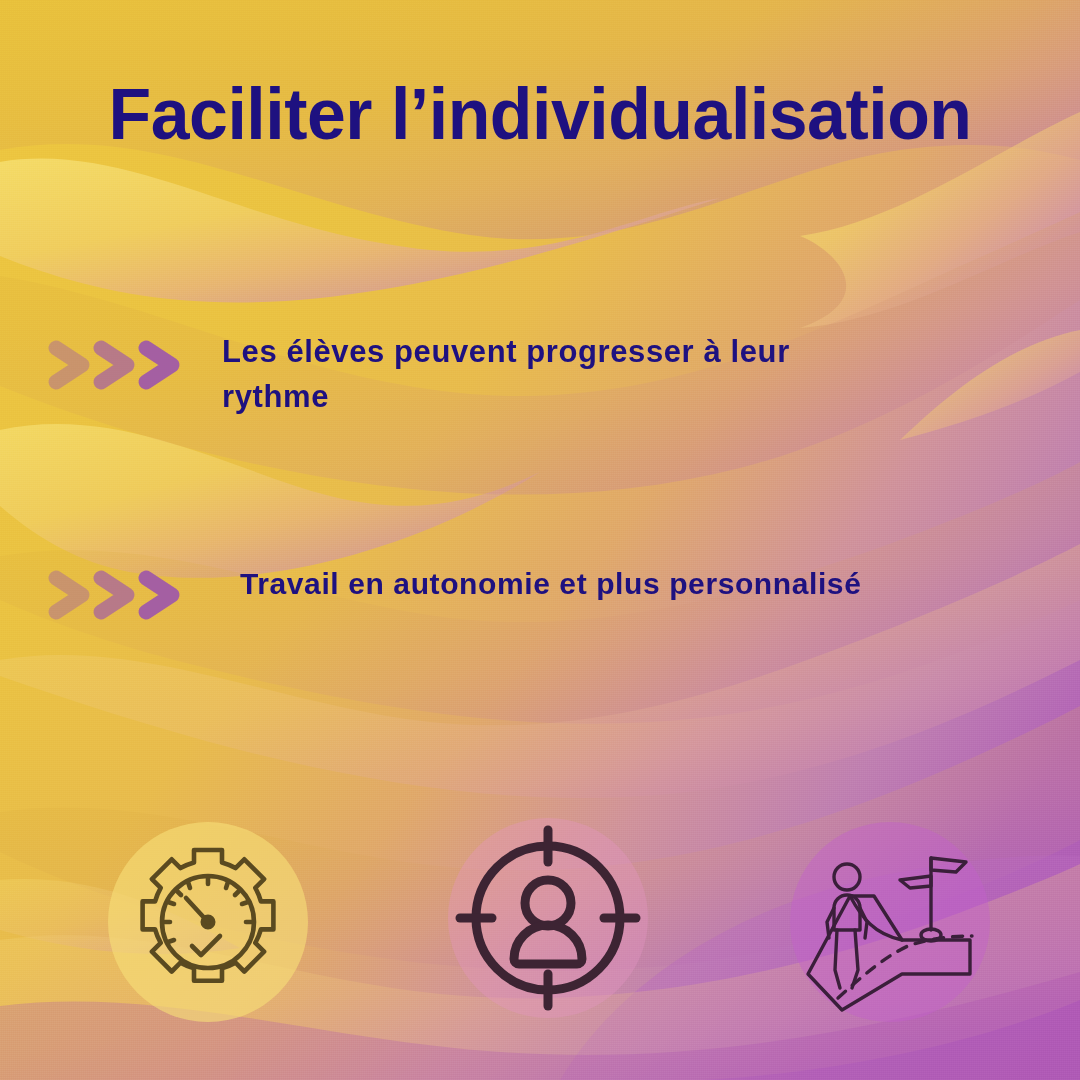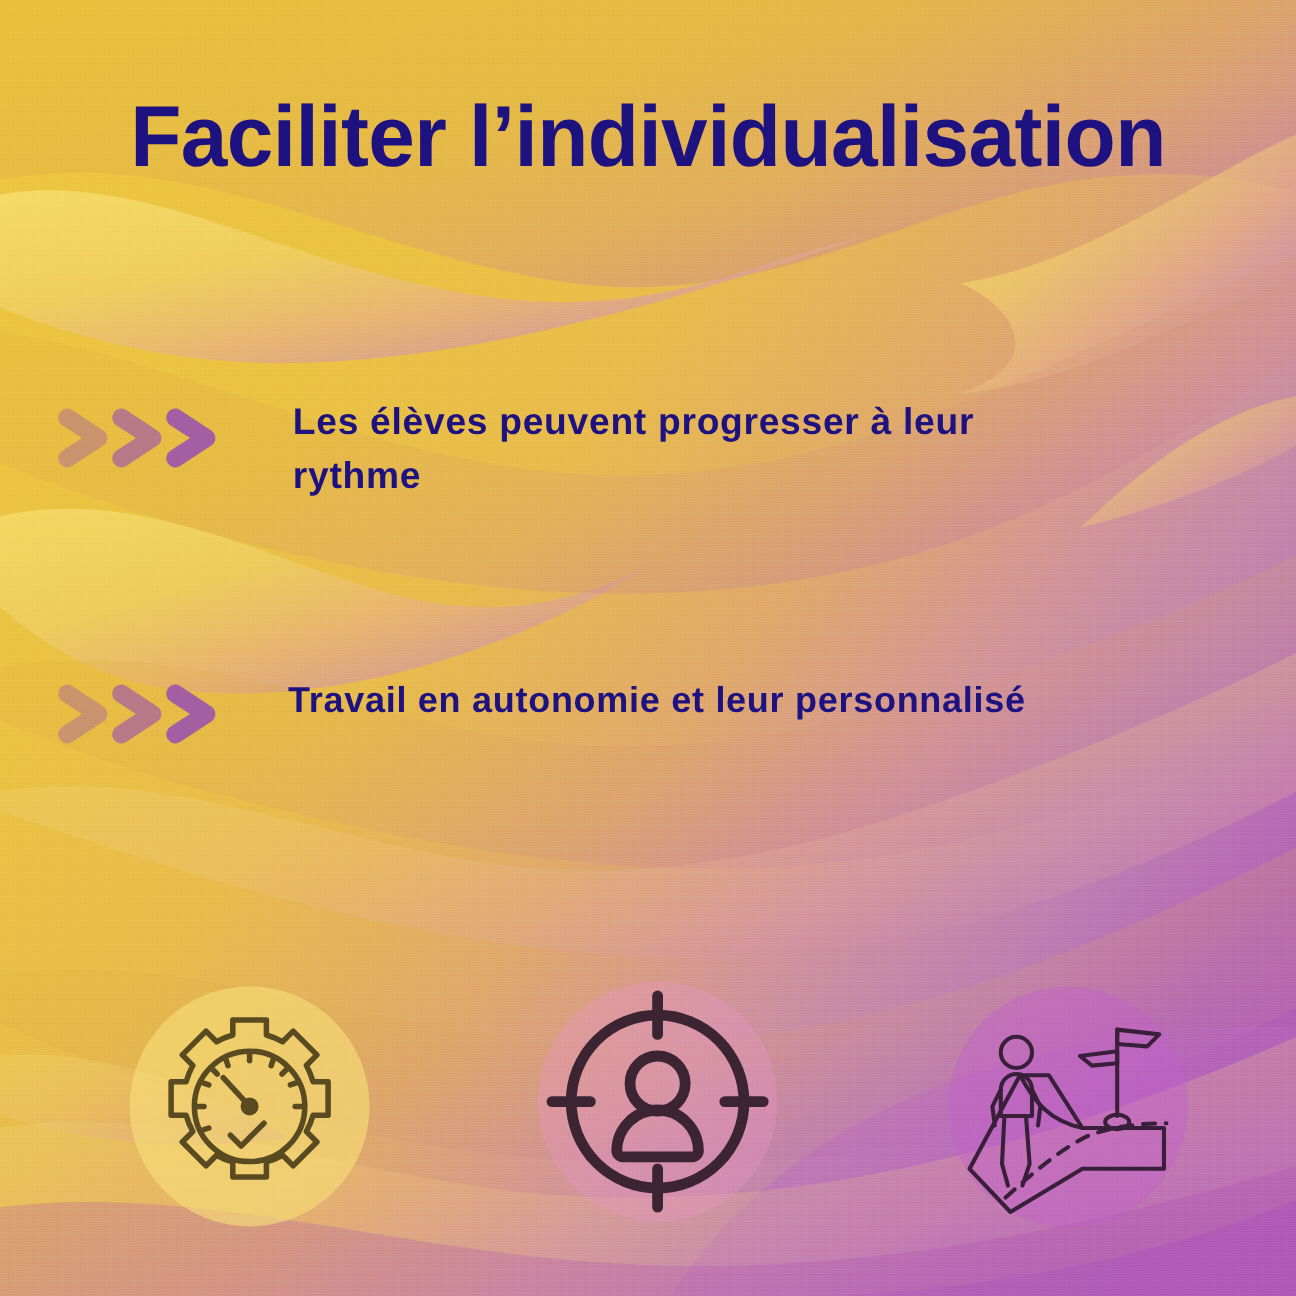--- a/index.html
+++ b/index.html
@@ -82,21 +82,21 @@
   }
   .bullet-2 .chevrons { margin-top: 2px; }
 
   .bullet-text {
     color: #1e1180;
     font-weight: 700;
     font-size: 31px;
     line-height: 1.45;
     letter-spacing: 0.6px;
   }
-  .bullet-1 .bullet-text { margin-left: 50px; max-width: 660px; }
+  .bullet-1 .bullet-text { margin-left: 28px; max-width: 660px; }
   .bullet-2 .bullet-text { margin-left: 46px; font-size: 30px; white-space: nowrap; }
 
   
   .icon-row {
     position: absolute;
     left: 0;
     top: 810px;
     width: 1080px;
     height: 230px;
   }
@@ -194,21 +194,21 @@
   <div class="bullet bullet-2">
     <div class="chevrons">
       <svg viewBox="0 0 150 62" xmlns="http://www.w3.org/2000/svg" width="150" height="62">
         <g fill="none" stroke="#a05aa8" stroke-width="15" stroke-linecap="round" stroke-linejoin="round">
           <polyline points="12,14 38,31 12,48" opacity=".42"></polyline>
           <polyline points="57,14 83,31 57,48" opacity=".68"></polyline>
           <polyline points="102,14 128,31 102,48" opacity=".95"></polyline>
         </g>
       </svg>
     </div>
-    <div class="bullet-text">Travail en autonomie et leur personnalisé</div>
+    <div class="bullet-text">Travail en autonomie et plus personnalisé</div>
   </div>
 
   <div class="icon-row">
 
     <div class="icon-slot slot-1">
       <div class="icon-blob"></div>
       <div class="icon-art">
         <svg viewBox="0 0 200 200" width="200" height="200" xmlns="http://www.w3.org/2000/svg">
           <g fill="none" stroke="#5a4a20" stroke-width="4.6" stroke-linecap="round" stroke-linejoin="round">
             <path d="M86,28 h28 v12.5 a62,62 0 0 1 13.5,5.6 l8.8,-8.8 l19.8,19.8 l-8.8,8.8 a62,62 0 0 1 5.6,13.5 h12.5 v28 h-12.5 a62,62 0 0 1 -5.6,13.5 l8.8,8.8 l-19.8,19.8 l-8.8,-8.8 a62,62 0 0 1 -13.5,5.6 v12.5 h-28 v-12.5 a62,62 0 0 1 -13.5,-5.6 l-8.8,8.8 l-19.8,-19.8 l8.8,-8.8 a62,62 0 0 1 -5.6,-13.5 h-12.5 v-28 h12.5 a62,62 0 0 1 5.6,-13.5 l-8.8,-8.8 l19.8,-19.8 l8.8,8.8 a62,62 0 0 1 13.5,-5.6 z"></path>

